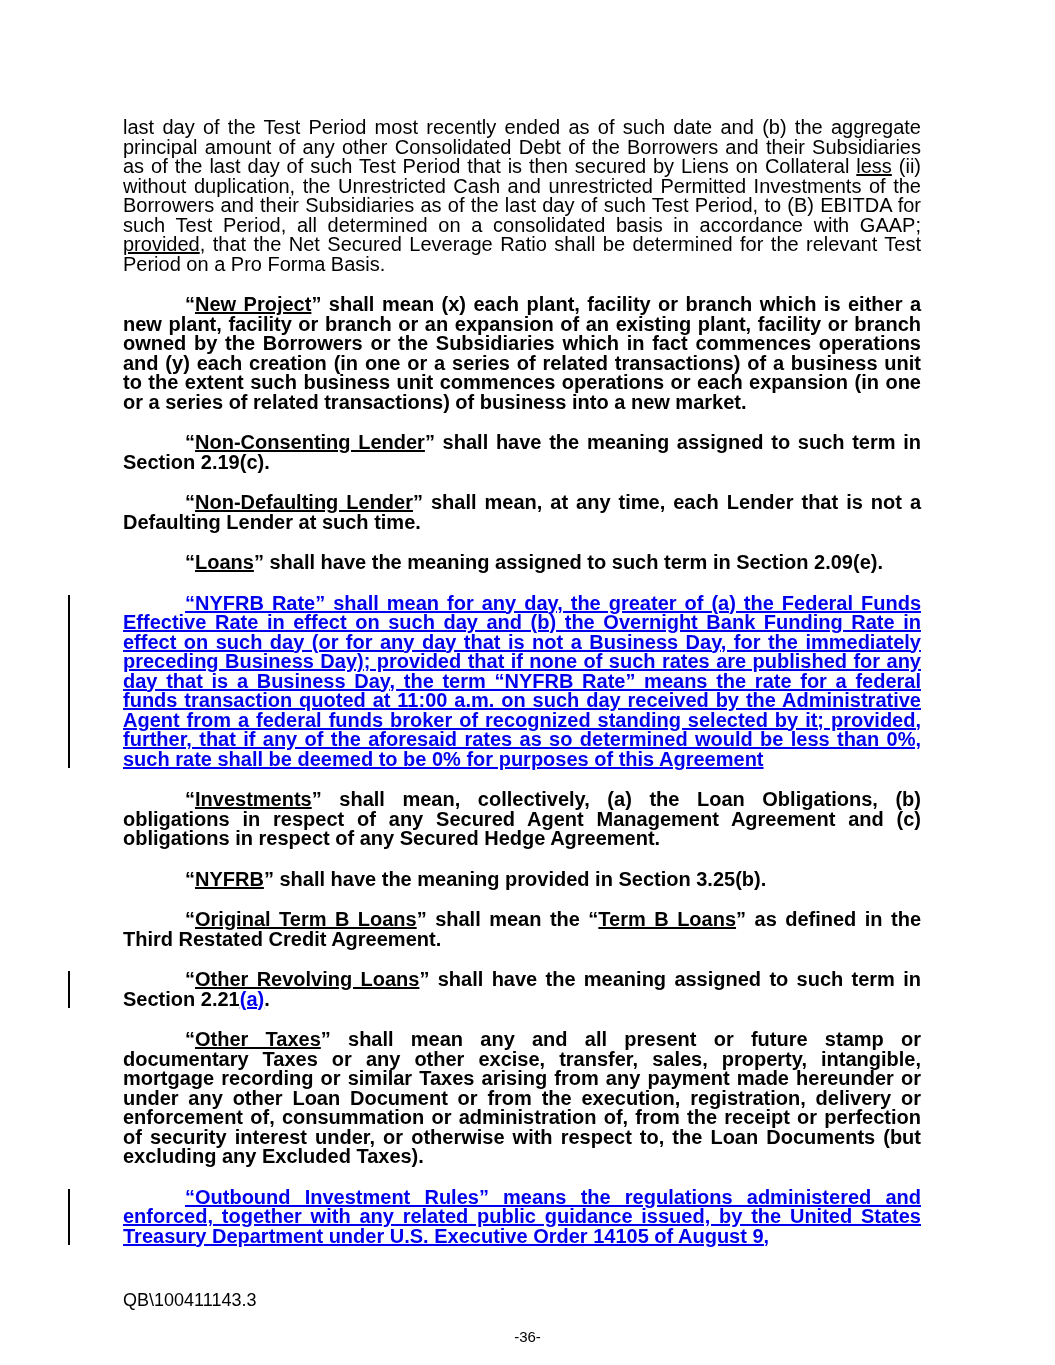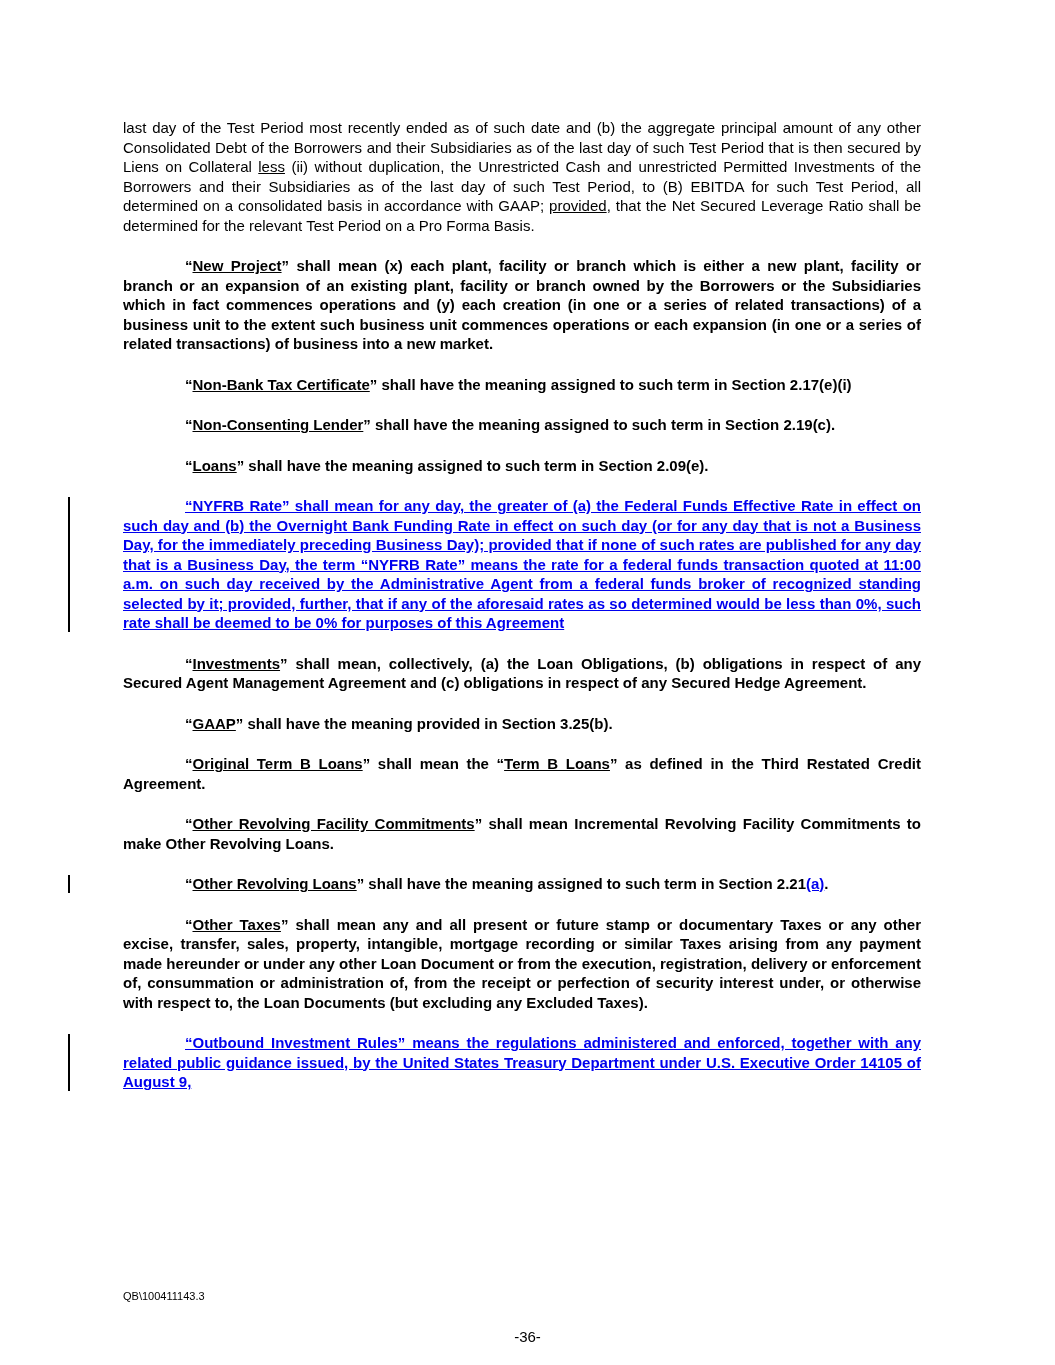--- a/index.html
+++ b/index.html
@@ -16,21 +16,21 @@
   }
   .page {
     position: absolute;
     top: 0; left: 0;
     width: 1055px; height: 1365px;
     box-sizing: border-box;
     padding: 118px 127px 0 123px;
   }
   .para {
     position: relative;
-    font-size: 15px;
+    font-size: 20px;
     line-height: 19.5px;
     text-align: justify;
     margin: 0 7px 21px 0;
     color: var(--body);
   }
   .para.indent { text-indent: 62px; font-weight: bold; }
   .u   { text-decoration: underline; }
   .ins { color: var(--ins); text-decoration: underline; }
   .bar {
     position: absolute;
@@ -42,38 +42,37 @@
     position: absolute;
     left: 0; width: 1055px;
     top: 1328px;
     text-align: center;
     font-size: 15px;
     color: var(--body);
   }
   .footer-id {
     position: absolute;
     left: 123px; top: 1290px;
-    font-size: 11px;
+    font-size: 18px;
     color: var(--body);
   }
 </style>
 </head>
 <body style="--body: #000000; --ins: #0000EE; --bar: #000000;">
 
 <main class="page">
   <section id="paragraph-list">
       <p class="para"><span>last day of the Test Period most recently ended as of such date and (b) the aggregate principal amount of any other Consolidated Debt of the Borrowers and their Subsidiaries as of the last day of such Test Period that is then secured by Liens on Collateral </span><span class="u">less</span><span> (ii) without duplication, the Unrestricted Cash and unrestricted Permitted Investments of the Borrowers and their Subsidiaries as of the last day of such Test Period, to (B) EBITDA for such Test Period, all determined on a consolidated basis in accordance with GAAP; </span><span class="u">provided</span><span>, that the Net Secured Leverage Ratio shall be determined for the relevant Test Period on a Pro Forma Basis.</span></p>
       <p class="para indent"><span>“</span><span class="u">New Project</span><span>” shall mean (x) each plant, facility or branch which is either a new plant, facility or branch or an expansion of an existing plant, facility or branch owned by the Borrowers or the Subsidiaries which in fact commences operations and (y) each creation (in one or a series of related transactions) of a business unit to the extent such business unit commences operations or each expansion (in one or a series of related transactions) of business into a new market.</span></p>
-      <p class="para indent"><span>“</span><span class="u">Non-Bank Tax Certificate</span><span>” shall have the meaning assigned to such term in Section 2.17(e)(i)</span></p>
       <p class="para indent"><span>“</span><span class="u">Non-Consenting Lender</span><span>” shall have the meaning assigned to such term in Section 2.19(c).</span></p>
+      <p class="para indent"><span>“</span><span class="u">Non-Defaulting Lender</span><span>” shall mean, at any time, each Lender that is not a Defaulting Lender at such time.</span></p>
       <p class="para indent"><span>“</span><span class="u">Loans</span><span>” shall have the meaning assigned to such term in Section 2.09(e).</span></p>
       <p class="para indent"><span class="bar"></span><span class="ins">“NYFRB Rate” shall mean for any day, the greater of (a) the Federal Funds Effective Rate in effect on such day and (b) the Overnight Bank Funding Rate in effect on such day (or for any day that is not a Business Day, for the immediately preceding Business Day); provided that if none of such rates are published for any day that is a Business Day, the term “NYFRB Rate” means the rate for a federal funds transaction quoted at 11:00 a.m. on such day received by the Administrative Agent from a federal funds broker of recognized standing selected by it; provided, further, that if any of the aforesaid rates as so determined would be less than 0%, such rate shall be deemed to be 0% for purposes of this Agreement</span></p>
       <p class="para indent"><span>“</span><span class="u">Investments</span><span>” shall mean, collectively, (a) the Loan Obligations, (b) obligations in respect of any Secured Agent Management Agreement and (c) obligations in respect of any Secured Hedge Agreement.</span></p>
-      <p class="para indent"><span>“</span><span class="u">GAAP</span><span>” shall have the meaning provided in Section 3.25(b).</span></p>
+      <p class="para indent"><span>“</span><span class="u">NYFRB</span><span>” shall have the meaning provided in Section 3.25(b).</span></p>
       <p class="para indent"><span>“</span><span class="u">Original Term B Loans</span><span>” shall mean the “</span><span class="u">Term B Loans</span><span>” as defined in the Third Restated Credit Agreement.</span></p>
-      <p class="para indent"><span>“</span><span class="u">Other Revolving Facility Commitments</span><span>” shall mean Incremental Revolving Facility Commitments to make Other Revolving Loans.</span></p>
       <p class="para indent"><span class="bar"></span><span>“</span><span class="u">Other Revolving Loans</span><span>” shall have the meaning assigned to such term in Section 2.21</span><span class="ins">(a)</span><span>.</span></p>
       <p class="para indent"><span>“</span><span class="u">Other Taxes</span><span>” shall mean any and all present or future stamp or documentary Taxes or any other excise, transfer, sales, property, intangible, mortgage recording or similar Taxes arising from any payment made hereunder or under any other Loan Document or from the execution, registration, delivery or enforcement of, consummation or administration of, from the receipt or perfection of security interest under, or otherwise with respect to, the Loan Documents (but excluding any Excluded Taxes).</span></p>
       <p class="para indent"><span class="bar"></span><span class="ins">“Outbound Investment Rules” means the regulations administered and enforced, together with any related public guidance issued, by the United States Treasury Department under U.S. Executive Order 14105 of August 9,</span></p>
     </section>
   <div class="footer-page">-36-</div>
   <div class="footer-id">QB\100411143.3</div>
 </main>
 
 </body></html>

